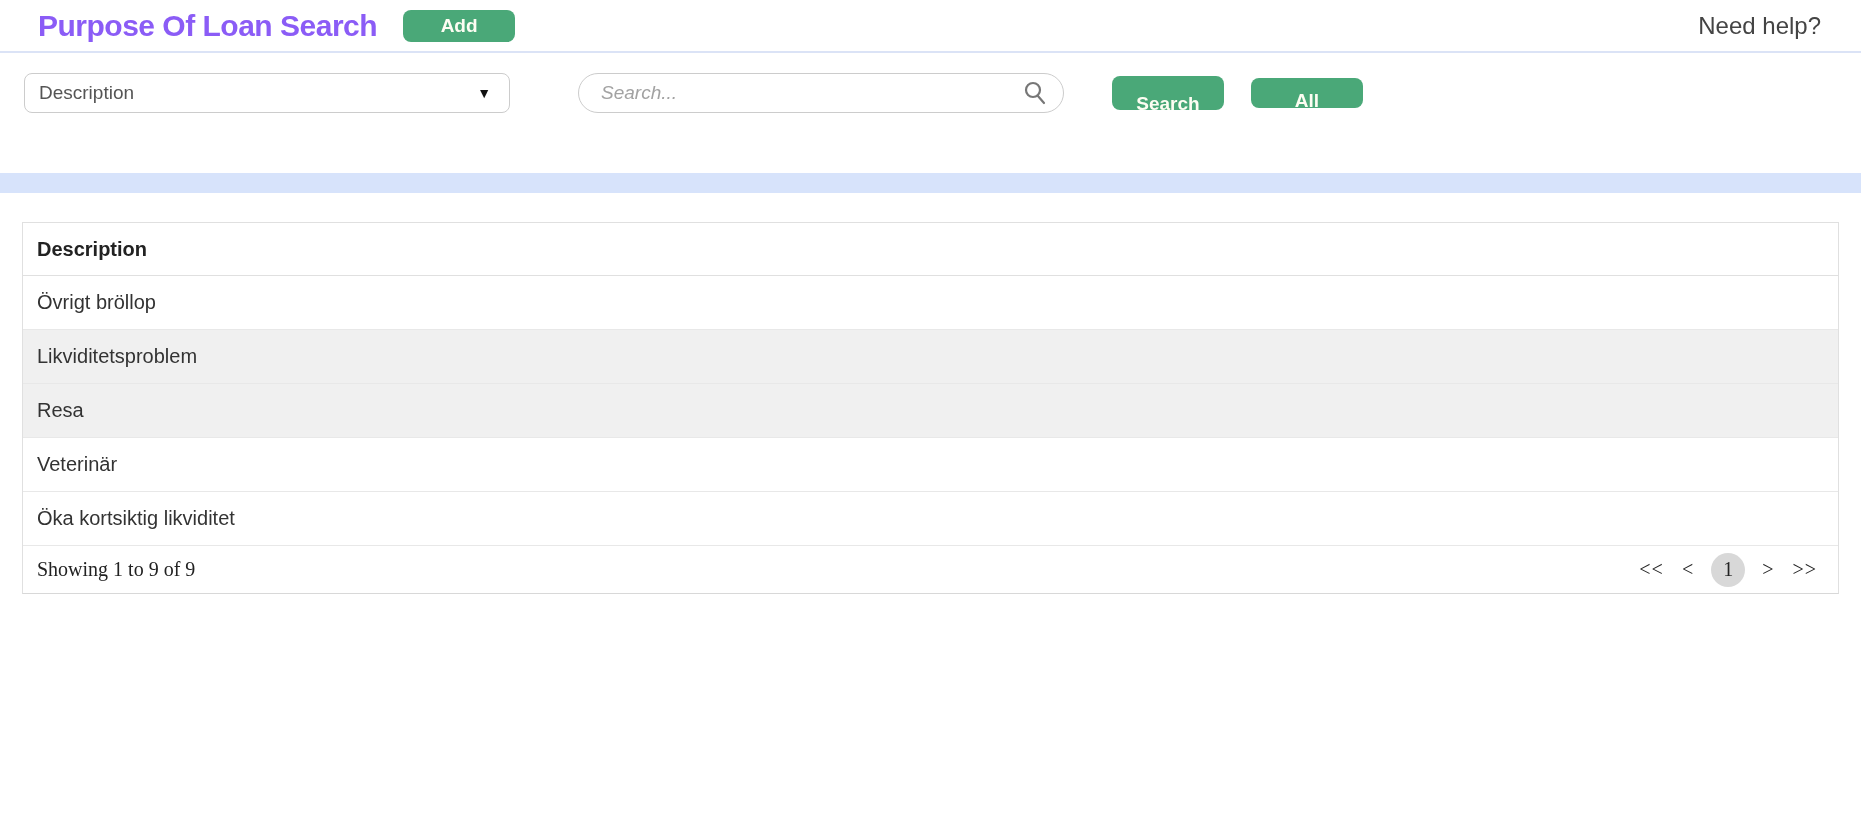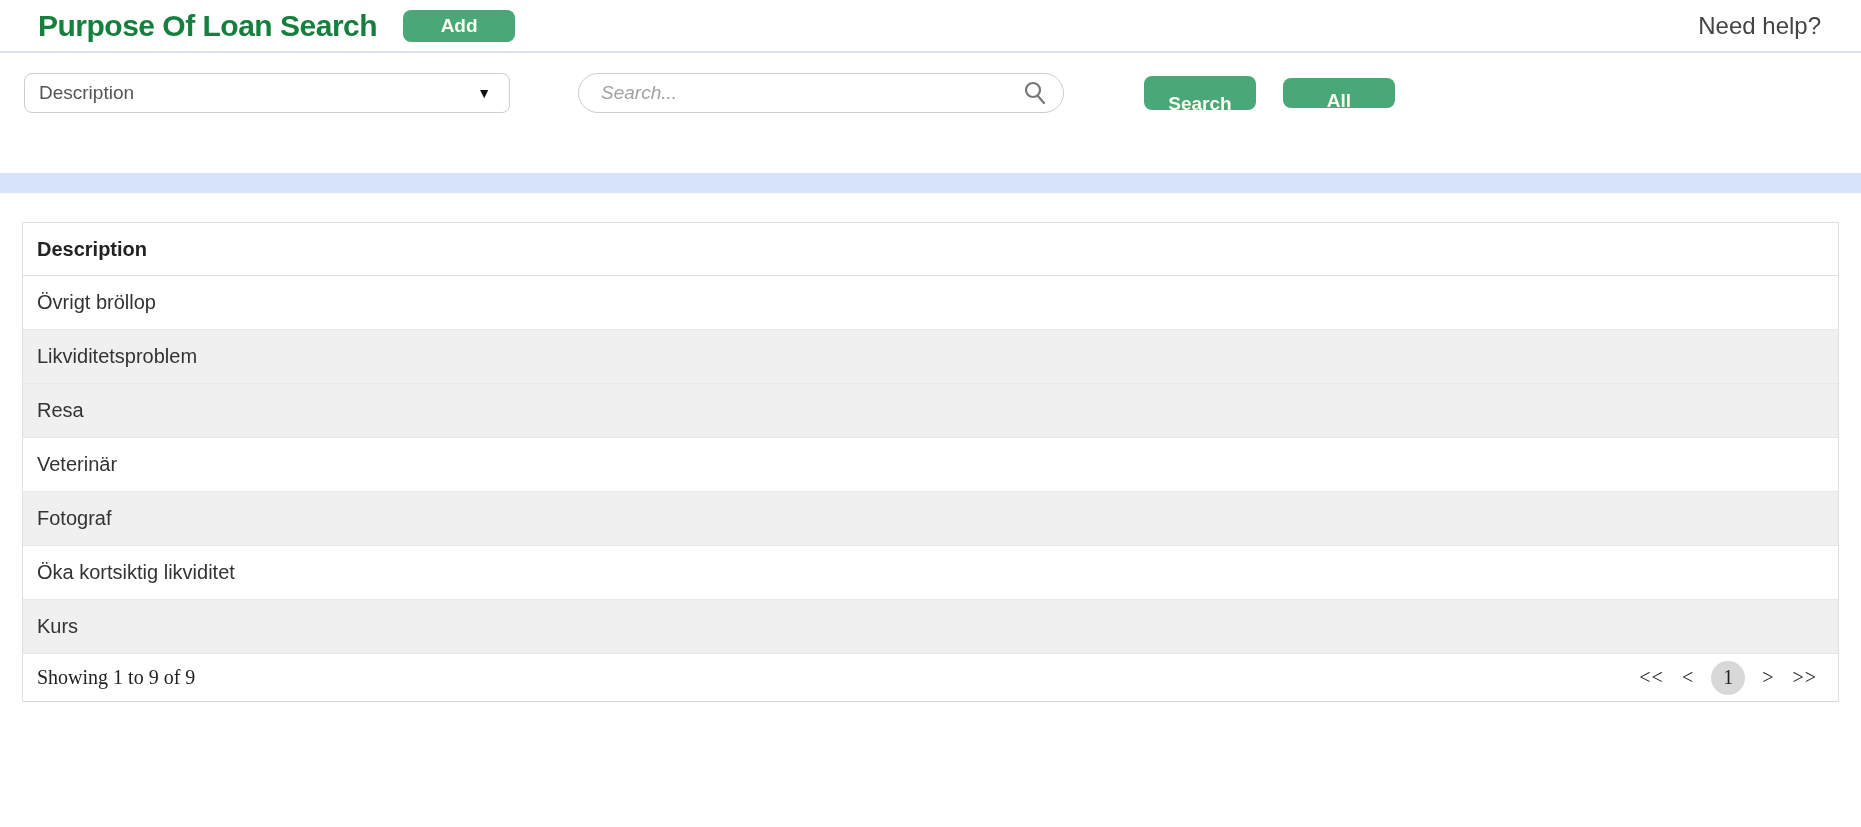--- a/index.html
+++ b/index.html
@@ -5,21 +5,21 @@
   * { box-sizing: border-box; margin: 0; padding: 0; }
   html, body { width: 1861px; height: 827px; background: #ffffff;
     font-family: "Liberation Sans", sans-serif; color: #333; overflow: hidden; }
 
   
   .topbar {
     display: flex; align-items: center;
     height: 53px; padding: 0 40px 0 38px;
     border-bottom: 2px solid #dbe3f6;
   }
-  .page-title { font-size: 30px; font-weight: 700; color: #15803d; letter-spacing: -0.5px; }
+  .page-title { font-size: 30px; font-weight: 700; color: #8b5cf6; letter-spacing: -0.5px; }
   .btn-green {
     background: #4aa878; color: #fdfdf2; border: none; cursor: pointer;
     font-family: "Liberation Sans", sans-serif;
     font-size: 19px; font-weight: 700; border-radius: 8px;
     padding: 5px 0; text-align: center;
   }
   .add-btn { width: 112px; margin-left: 26px; }
   .need-help { margin-left: auto; font-size: 24px; color: #444; cursor: pointer; text-decoration: none; }
 
   
@@ -41,21 +41,21 @@
   }
   .search-input {
     width: 100%; height: 100%;
     border: 1px solid #ccc; border-radius: 20px;
     padding: 0 52px 0 22px;
     font-family: "Liberation Sans", sans-serif;
     font-size: 19px; font-style: italic; color: #a21caf; outline: none;
   }
   .search-input::placeholder { color: #a2a2a2; font-style: italic; }
   .magnifier { position: absolute; right: 16px; top: 7px; cursor: pointer; }
-  .search-btn { width: 112px; height: 30px; margin-left: 80px; padding: 17px; }
+  .search-btn { width: 112px; height: 30px; margin-left: 48px; padding: 17px; }
   .all-btn { width: 112px; height: 30px; margin-left: 27px; padding: 12px; }
 
   
   .band { margin-top: 60px; height: 20px; width: 100%; background: #d7e3fb; }
 
   
   .table {
     margin: 29px 22px 0 22px;
     border: 1px solid #e0e0e0; border-bottom: 1px solid #d8d8d8;
     background: #fff;
@@ -134,31 +134,25 @@
       </div>
 
       <div class="row odd">
         <span>Resa</span>
       </div>
 
       <div class="row">
         <span>Veterinär</span>
       </div>
 
-      <div class="row odd">
-        <span>Fotograf</span>
-      </div>
 
       <div class="row">
         <span>Öka kortsiktig likviditet</span>
       </div>
 
-      <div class="row odd">
-        <span>Kurs</span>
-      </div>
 
 
     </div>
 
   <div class="tfoot-row">
     <span>Showing 1 to 9 of 9</span>
     <div class="pager">
       <span class="pager-link">&lt;&lt;</span>
       <span class="pager-link">&lt;</span>
       <span class="page-current">1</span>

